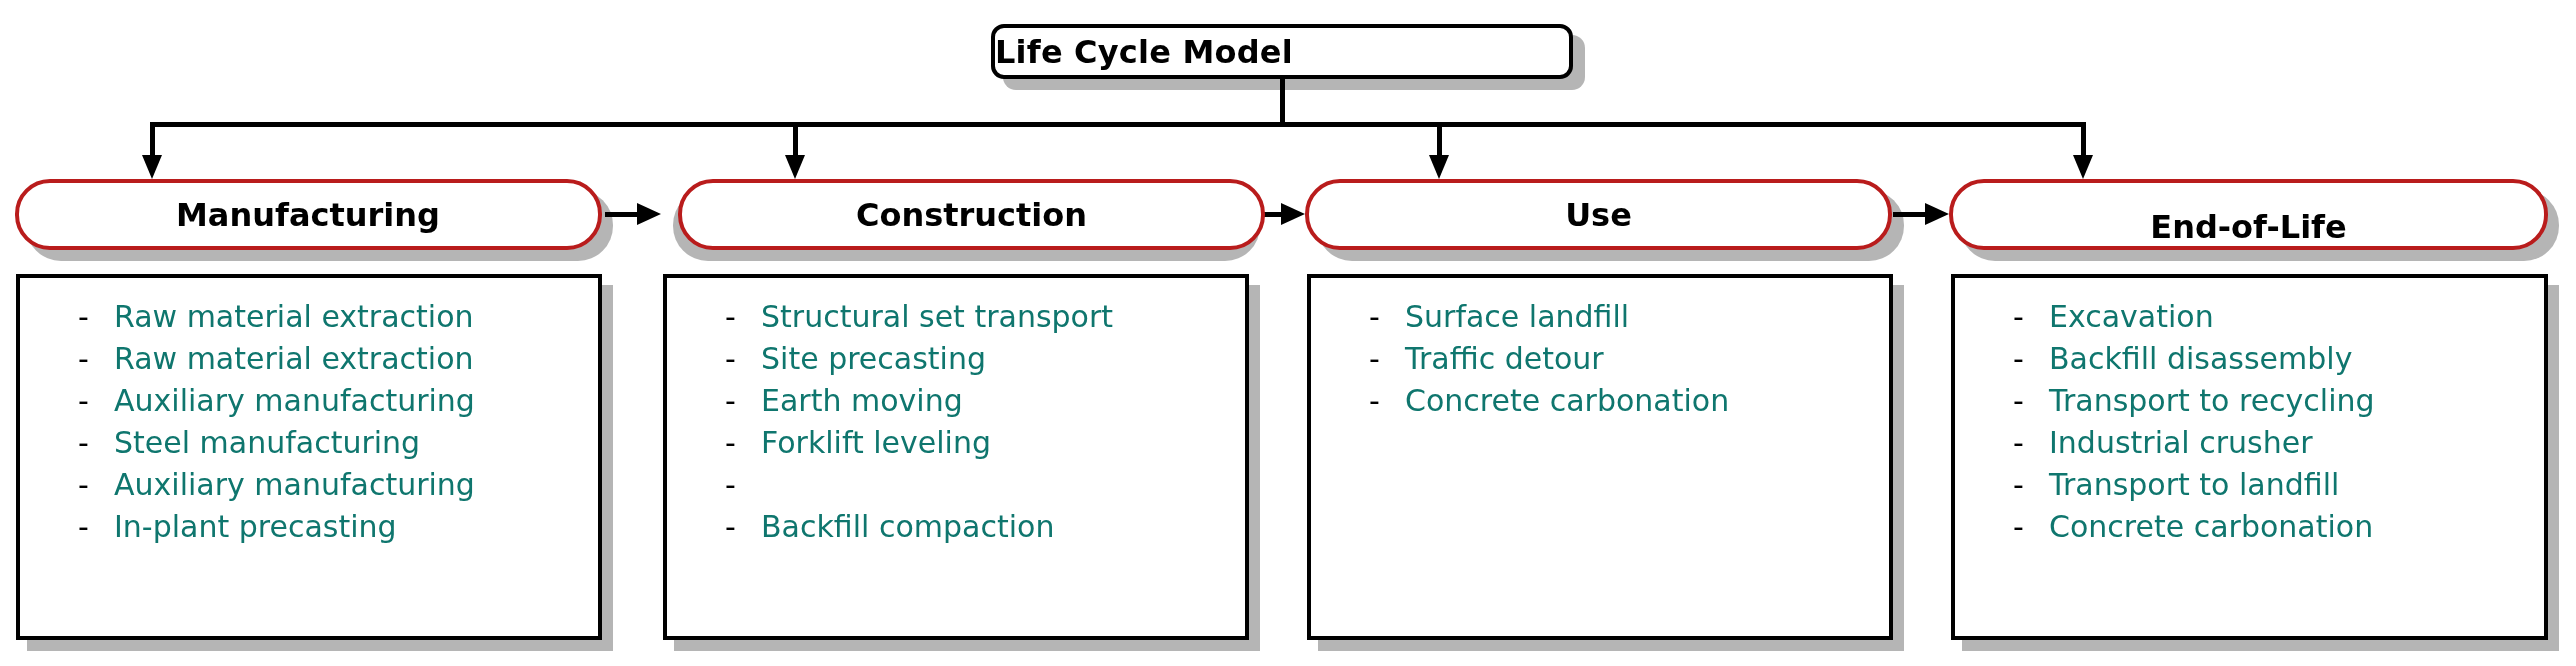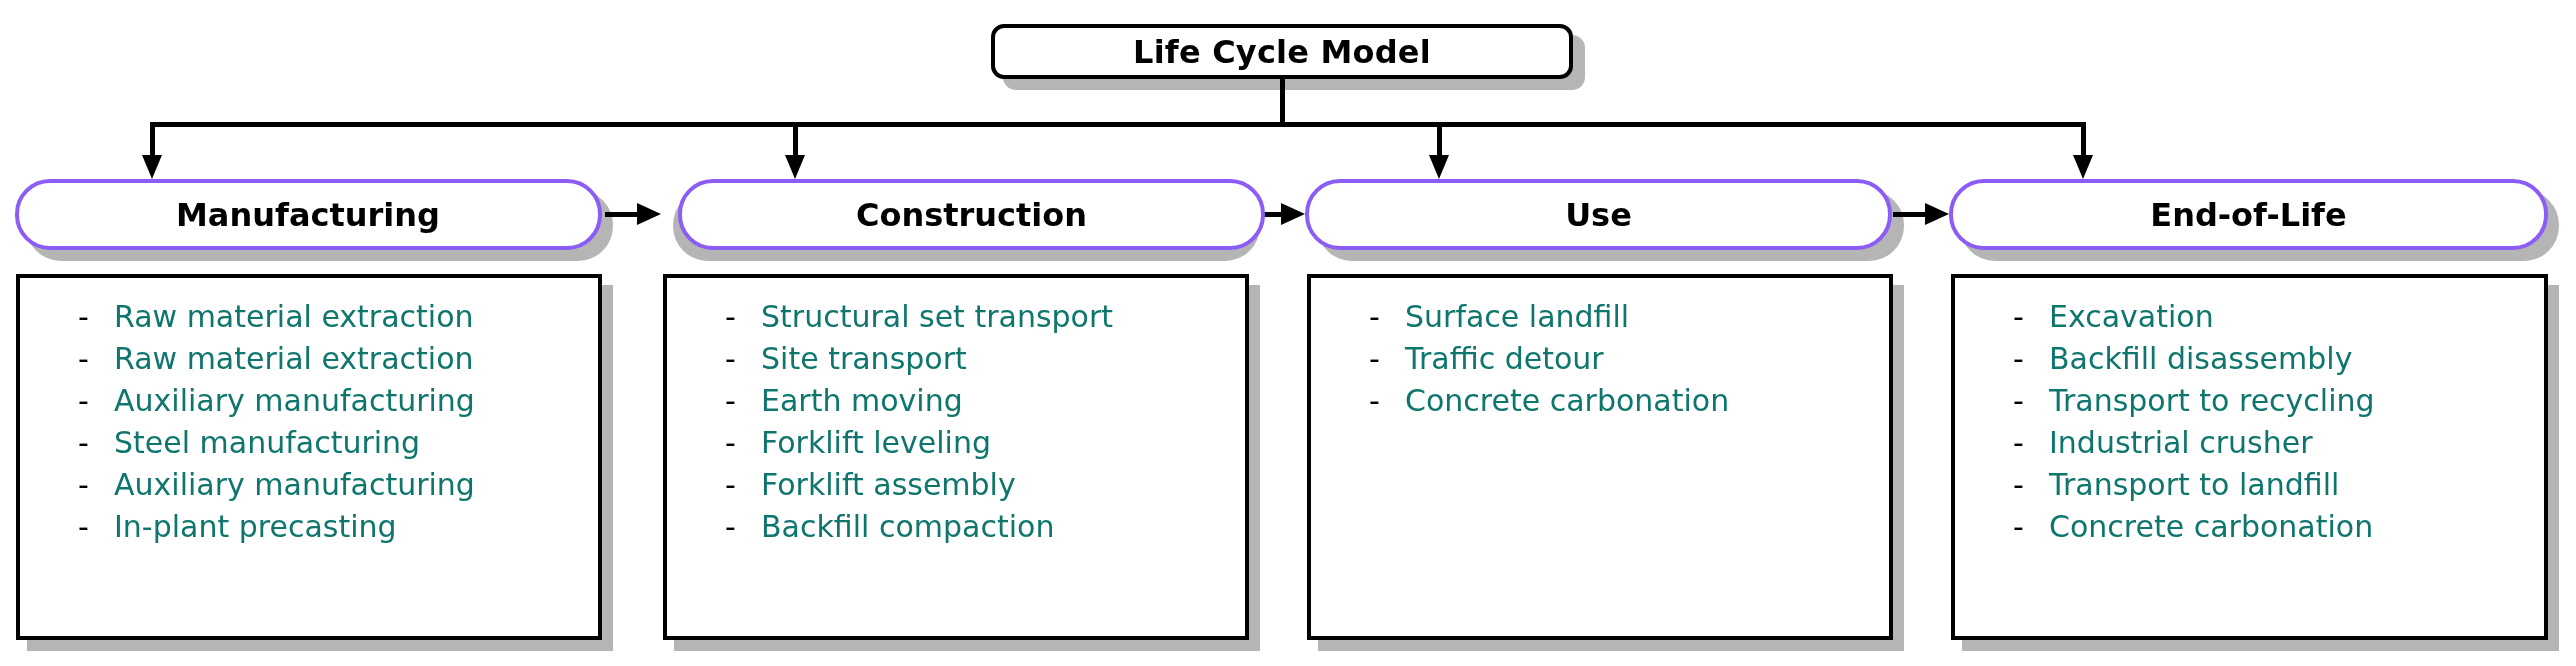--- a/index.html
+++ b/index.html
@@ -31,21 +31,21 @@
     left: 991px;
     top: 24px;
     width: 582px;
     height: 55px;
     border: 4px solid #000000;
     border-radius: 13px;
     background: #ffffff;
     box-sizing: border-box;
     display: flex;
     align-items: center;
-    justify-content: center;
+    justify-content: flex-start;
     z-index: 3;
   }
   .title-text {
     font-size: 32px;
     font-weight: bold;
     color: #000000;
     letter-spacing: 0.2px;
     white-space: nowrap;
   }
   .title-shadow {
@@ -82,21 +82,21 @@
     border-bottom: 11.3px solid transparent;
     border-left: 24px solid #000000;
     z-index: 2;
   }
 
   
   .stage-box {
     position: absolute;
     top: 179px;
     height: 71px;
-    border: 4px solid #8b5cf6;
+    border: 4px solid #b91c1c;
     border-radius: 35px;
     background: #ffffff;
     box-sizing: border-box;
     display: flex;
     align-items: center;
     justify-content: center;
     z-index: 3;
   }
   .stage-label {
     font-size: 32px;
@@ -211,33 +211,32 @@
     <span class="stage-label">Construction</span>
   </div>
   <div class="shadow list-shadow" style="left:674px; width:586px;"></div>
   <div class="list-box" style="left:663px; width:586px;">
     <div class="list-item">
       <span class="list-dash">-</span>
       <span class="list-text">Structural set transport</span>
     </div>
     <div class="list-item">
       <span class="list-dash">-</span>
-      <span class="list-text">Site transport</span>
+      <span class="list-text">Site precasting</span>
     </div>
     <div class="list-item">
       <span class="list-dash">-</span>
       <span class="list-text">Earth moving</span>
     </div>
     <div class="list-item">
       <span class="list-dash">-</span>
       <span class="list-text">Forklift leveling</span>
     </div>
     <div class="list-item">
       <span class="list-dash">-</span>
-      <span class="list-text">Forklift assembly</span>
     </div>
     <div class="list-item">
       <span class="list-dash">-</span>
       <span class="list-text">Backfill compaction</span>
     </div>
   </div>
 
   <div class="shadow stage-shadow" style="left:1317px; width:587px;"></div>
   <div class="stage-box" style="left:1305px; width:587px;">
     <span class="stage-label">Use</span>
@@ -252,21 +251,21 @@
       <span class="list-dash">-</span>
       <span class="list-text">Traffic detour</span>
     </div>
     <div class="list-item">
       <span class="list-dash">-</span>
       <span class="list-text">Concrete carbonation</span>
     </div>
   </div>
 
   <div class="shadow stage-shadow" style="left:1960px; width:599px;"></div>
-  <div class="stage-box" style="left:1949px; width:599px;">
+  <div class="stage-box" style="left:1949px; width:599px;align-items:flex-end;">
     <span class="stage-label">End-of-Life</span>
   </div>
   <div class="shadow list-shadow" style="left:1962px; width:597px;"></div>
   <div class="list-box" style="left:1951px; width:597px;">
     <div class="list-item">
       <span class="list-dash">-</span>
       <span class="list-text">Excavation</span>
     </div>
     <div class="list-item">
       <span class="list-dash">-</span>

